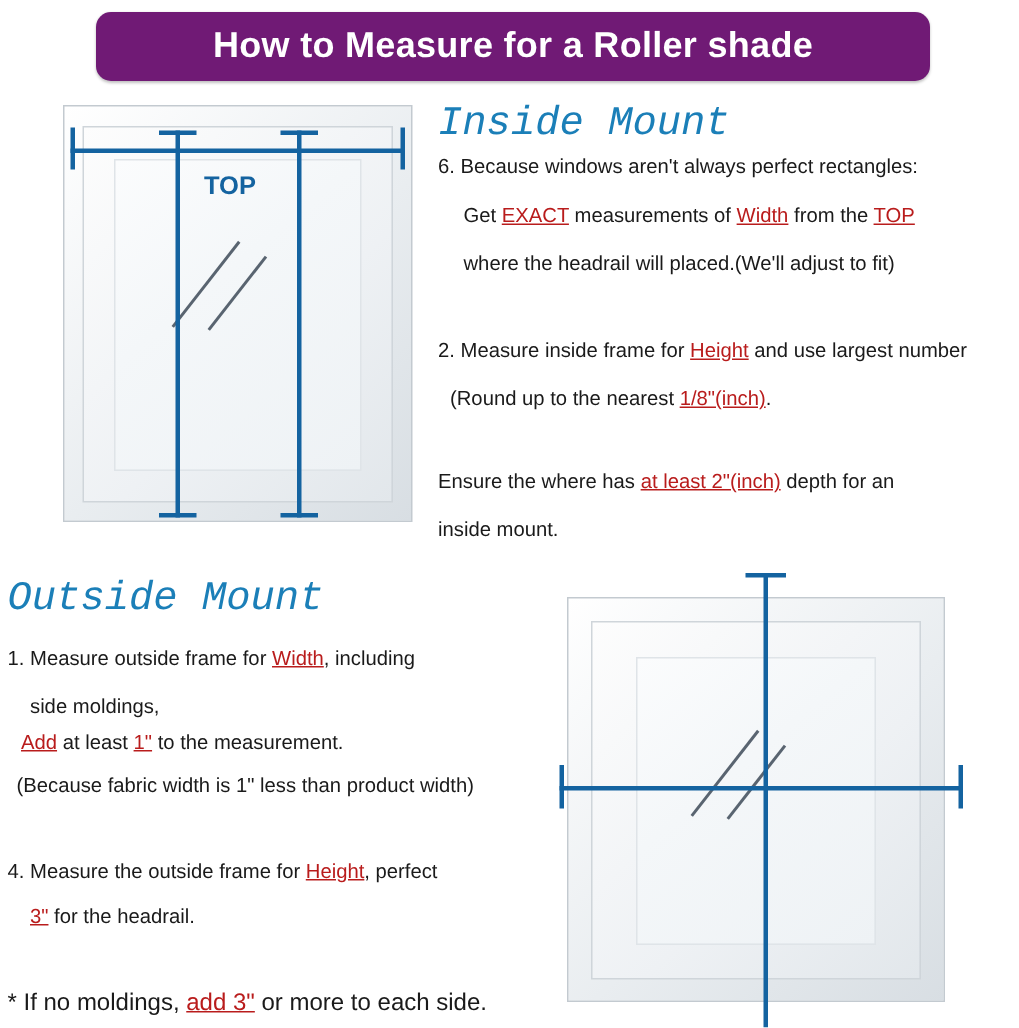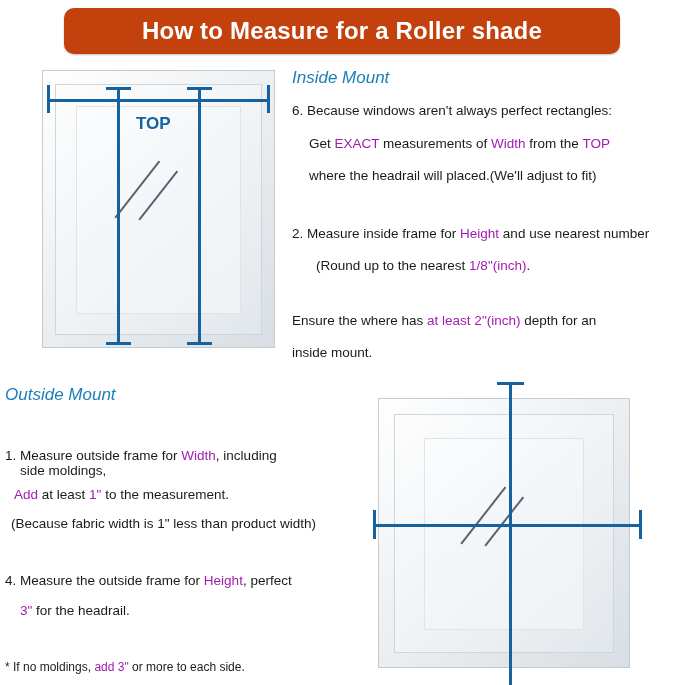--- a/index.html
+++ b/index.html
@@ -16,21 +16,21 @@
     position: relative;
   }
 
   
   .title-banner {
     position: absolute;
     left: 64px;
     top: 8px;
     width: 556px;
     height: 46px;
-    background: #c2410c;
+    background: #701a75;
     border-radius: 10px;
     display: flex;
     align-items: center;
     justify-content: center;
     box-shadow: 0 1px 2px rgba(0,0,0,0.25);
   }
   .title-banner .title-text {
     color: #ffffff;
     font-size: 24px;
     font-weight: bold;
@@ -89,39 +89,39 @@
     position: absolute;
     color: #1463a0;
     font-size: 17px;
     font-weight: bold;
   }
 
   
   .sec-heading {
     position: absolute;
     color: #1b7fb8;
-    font-family: Liberation Sans, sans-serif;
+    font-family: Liberation Mono, monospace;
     font-style: italic;
-    font-size: 17px;
+    font-size: 27px;
     white-space: nowrap;
   }
 
   
   .txt {
     position: absolute;
     font-size: 13.5px;
     color: #1a1a1a;
     white-space: nowrap;
     line-height: 1.3;
   }
-  .kw-pink  { color: #a21caf; }
+  .kw-pink  { color: #b91c1c; text-decoration: underline; }
 
   .footnote {
     position: absolute;
-    font-size: 12px;
+    font-size: 16px;
     color: #1a1a1a;
     white-space: nowrap;
   }
 </style>
 </head>
 <body>
 
 <div class="title-banner">
   <span class="title-text">How to Measure for a Roller shade</span>
 </div>
@@ -157,38 +157,38 @@
 
 <div class="txt" style="left:309px; top:135px;">
   <span>Get </span><span class="kw-pink">EXACT</span><span> measurements of </span><span class="kw-pink">Width</span><span> from the </span><span class="kw-pink">TOP</span>
 </div>
 
 <div class="txt" style="left:309px; top:167px;">
   <span>where the headrail will placed.(We'll adjust to fit)</span>
 </div>
 
 <div class="txt" style="left:292px; top:225px;">
-  <span>2. Measure inside frame for </span><span class="kw-pink">Height</span><span> and use nearest number</span>
-</div>
-
-<div class="txt" style="left:316px; top:257px;">
+  <span>2. Measure inside frame for </span><span class="kw-pink">Height</span><span> and use largest number</span>
+</div>
+
+<div class="txt" style="left:300px; top:257px;">
   <span>(Round up to the nearest </span><span class="kw-pink">1/8"(inch)</span><span>.</span>
 </div>
 
 <div class="txt" style="left:292px; top:312px;">
   <span>Ensure the where has </span><span class="kw-pink">at least 2"(inch)</span><span> depth for an</span>
 </div>
 
 <div class="txt" style="left:292px; top:344px;">
   <span>inside mount.</span>
 </div>
 
 <div class="sec-heading" style="left:5px; top:385px;">Outside Mount</div>
 
-<div class="txt" style="left:5px; top:430px;margin-top:17px;">
+<div class="txt" style="left:5px; top:430px;">
   <span>1. Measure outside frame for </span><span class="kw-pink">Width</span><span>, including</span>
 </div>
 
 <div class="txt" style="left:20px; top:462px;">
   <span>side moldings,</span>
 </div>
 
 <div class="txt" style="left:14px; top:486px;">
   <span class="kw-pink">Add</span><span> at least </span><span class="kw-pink">1"</span><span> to the measurement.</span>
 </div>

